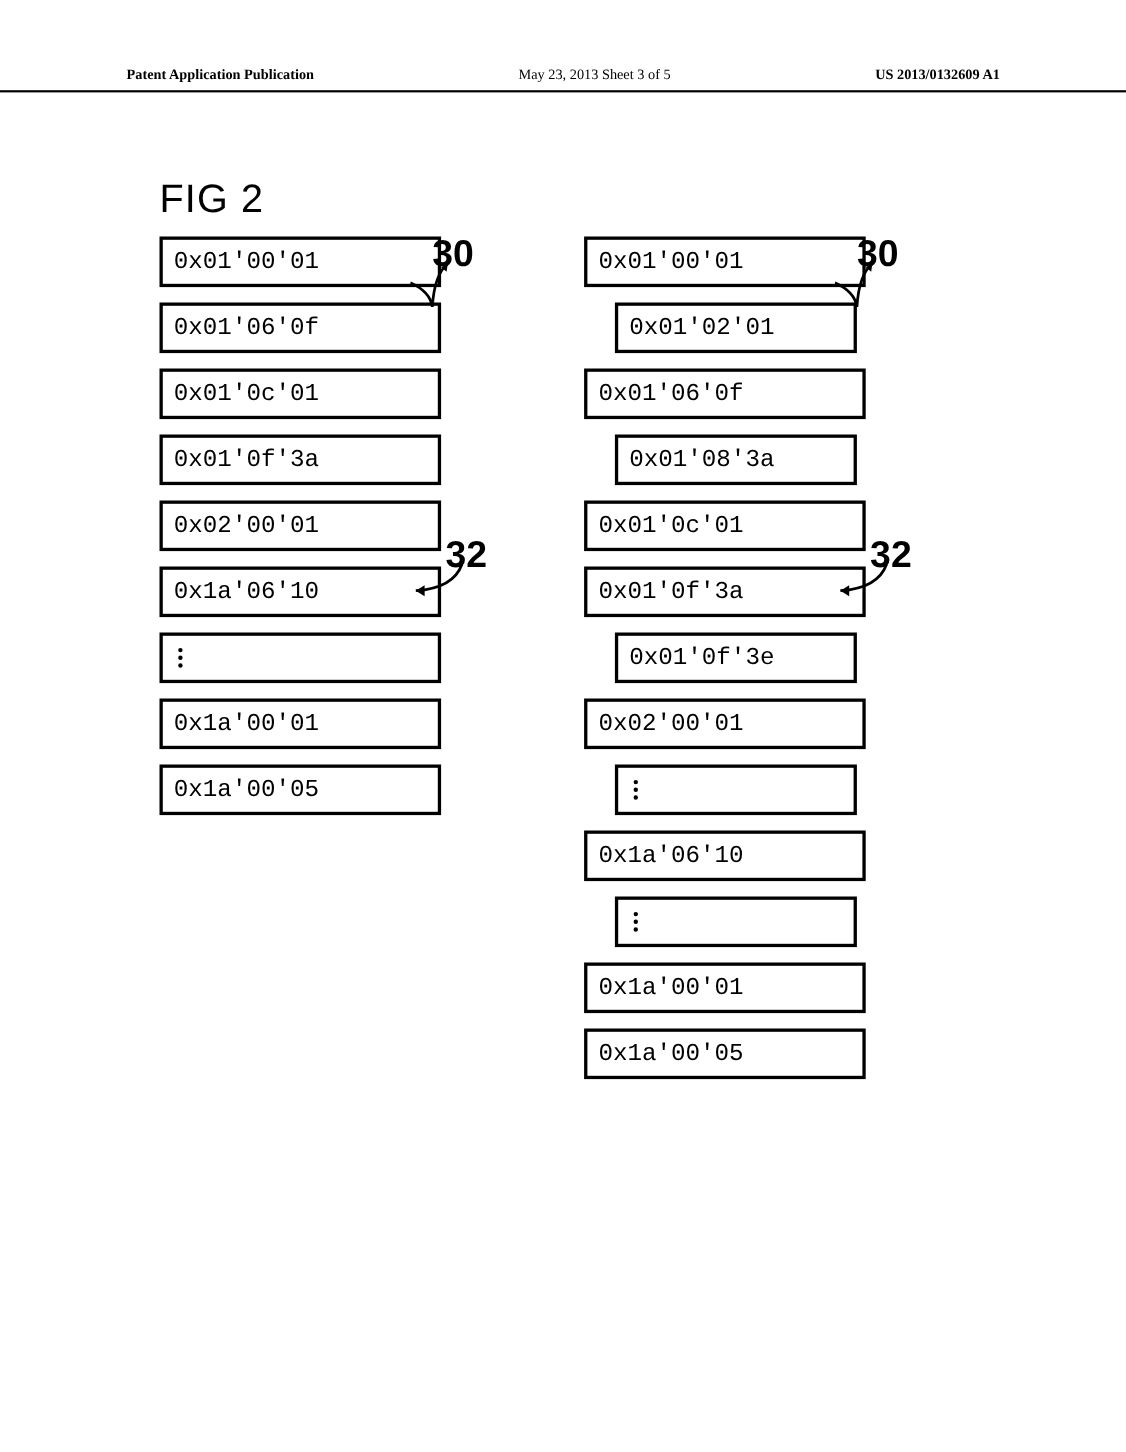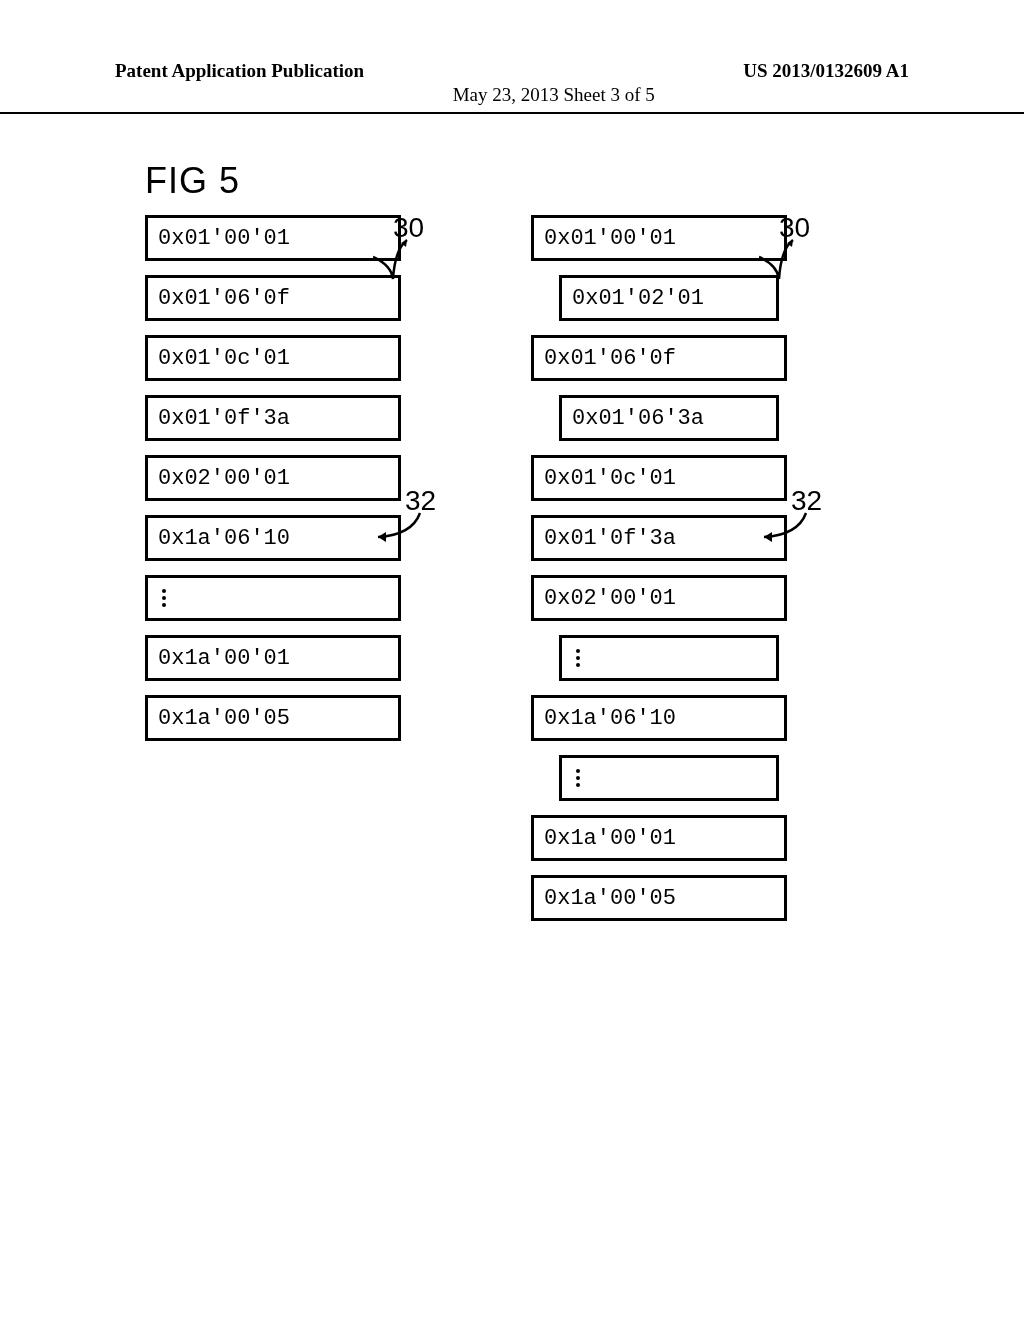--- a/index.html
+++ b/index.html
@@ -19,28 +19,27 @@
       top: 60px;
       left: 0;
       right: 0;
       border-bottom: 2px solid #000;
       padding-bottom: 6px;
     }
     .header-line {
       display: flex;
       justify-content: space-between;
       padding: 0 115px 0 115px;
-      font-size: 19px;
+      font-size: 13px;
     }
     .header-left {
       font-weight: bold;
     }
     .header-mid {
       font-weight: normal;
-      margin-top: 24px;
     }
     .header-right {
       font-weight: bold;
     }
     .fig-title {
       position: absolute;
       top: 160px;
       left: 145px;
       font-size: 36px;
       font-weight: normal;
@@ -92,41 +91,42 @@
     }
     .dot {
       width: 4px;
       height: 4px;
       background: #000;
       border-radius: 50%;
     }
     .label {
       position: absolute;
       font-family: Arial, sans-serif;
-      font-size: 28px;
+      font-size: 34px;
+      font-weight: bold;
     }
     .curve {
       position: absolute;
     }
     .arrow {
       position: absolute;
     }
   </style>
 </head>
 <body>
 
 <div class="header">
   <div class="header-line">
     <span class="header-left">Patent Application Publication</span>
     <span class="header-mid">May 23, 2013  Sheet 3 of 5</span>
     <span class="header-right">US 2013/0132609 A1</span>
   </div>
 </div>
 
-<div class="fig-title">FIG  5</div>
+<div class="fig-title">FIG  2</div>
 
 <div class="columns">
 
   <div class="col" id="left-col">
 
     <div class="label" style="top: -3px; left: 248px;">30</div>
     <svg class="curve" style="top: 22px; left: 228px;" width="38" height="60">
       <path d="M 0 20 Q 18 28, 20 42 Q 22 12, 34 3" stroke="#000" stroke-width="2.5" fill="none"></path>
       <path d="M 34 3 L 28 6 L 33 10 Z" fill="#000"></path>
     </svg>
@@ -162,23 +162,24 @@
     </svg>
 
     <div class="label" style="top: 270px; left: 260px;">32</div>
     <svg class="arrow" style="top: 296px; left: 225px;" width="56" height="34">
       <path d="M 50 2 Q 42 24, 8 26" stroke="#000" stroke-width="2.5" fill="none"></path>
       <path d="M 8 26 L 16 21 L 16 31 Z" fill="#000"></path>
     </svg>
   <div class="cell">0x01'00'01</div>
       <div class="cell indent">0x01'02'01</div>
       <div class="cell">0x01'06'0f</div>
-      <div class="cell indent">0x01'06'3a</div>
+      <div class="cell indent">0x01'08'3a</div>
       <div class="cell">0x01'0c'01</div>
       <div class="cell">0x01'0f'3a</div>
+      <div class="cell indent">0x01'0f'3e</div>
       <div class="cell">0x02'00'01</div>
       <div class="cell dots indent">
         <div class="dots-inner">
           <div class="dot"></div>
           <div class="dot"></div>
           <div class="dot"></div>
         </div>
       </div>
       <div class="cell">0x1a'06'10</div>
       <div class="cell dots indent">

